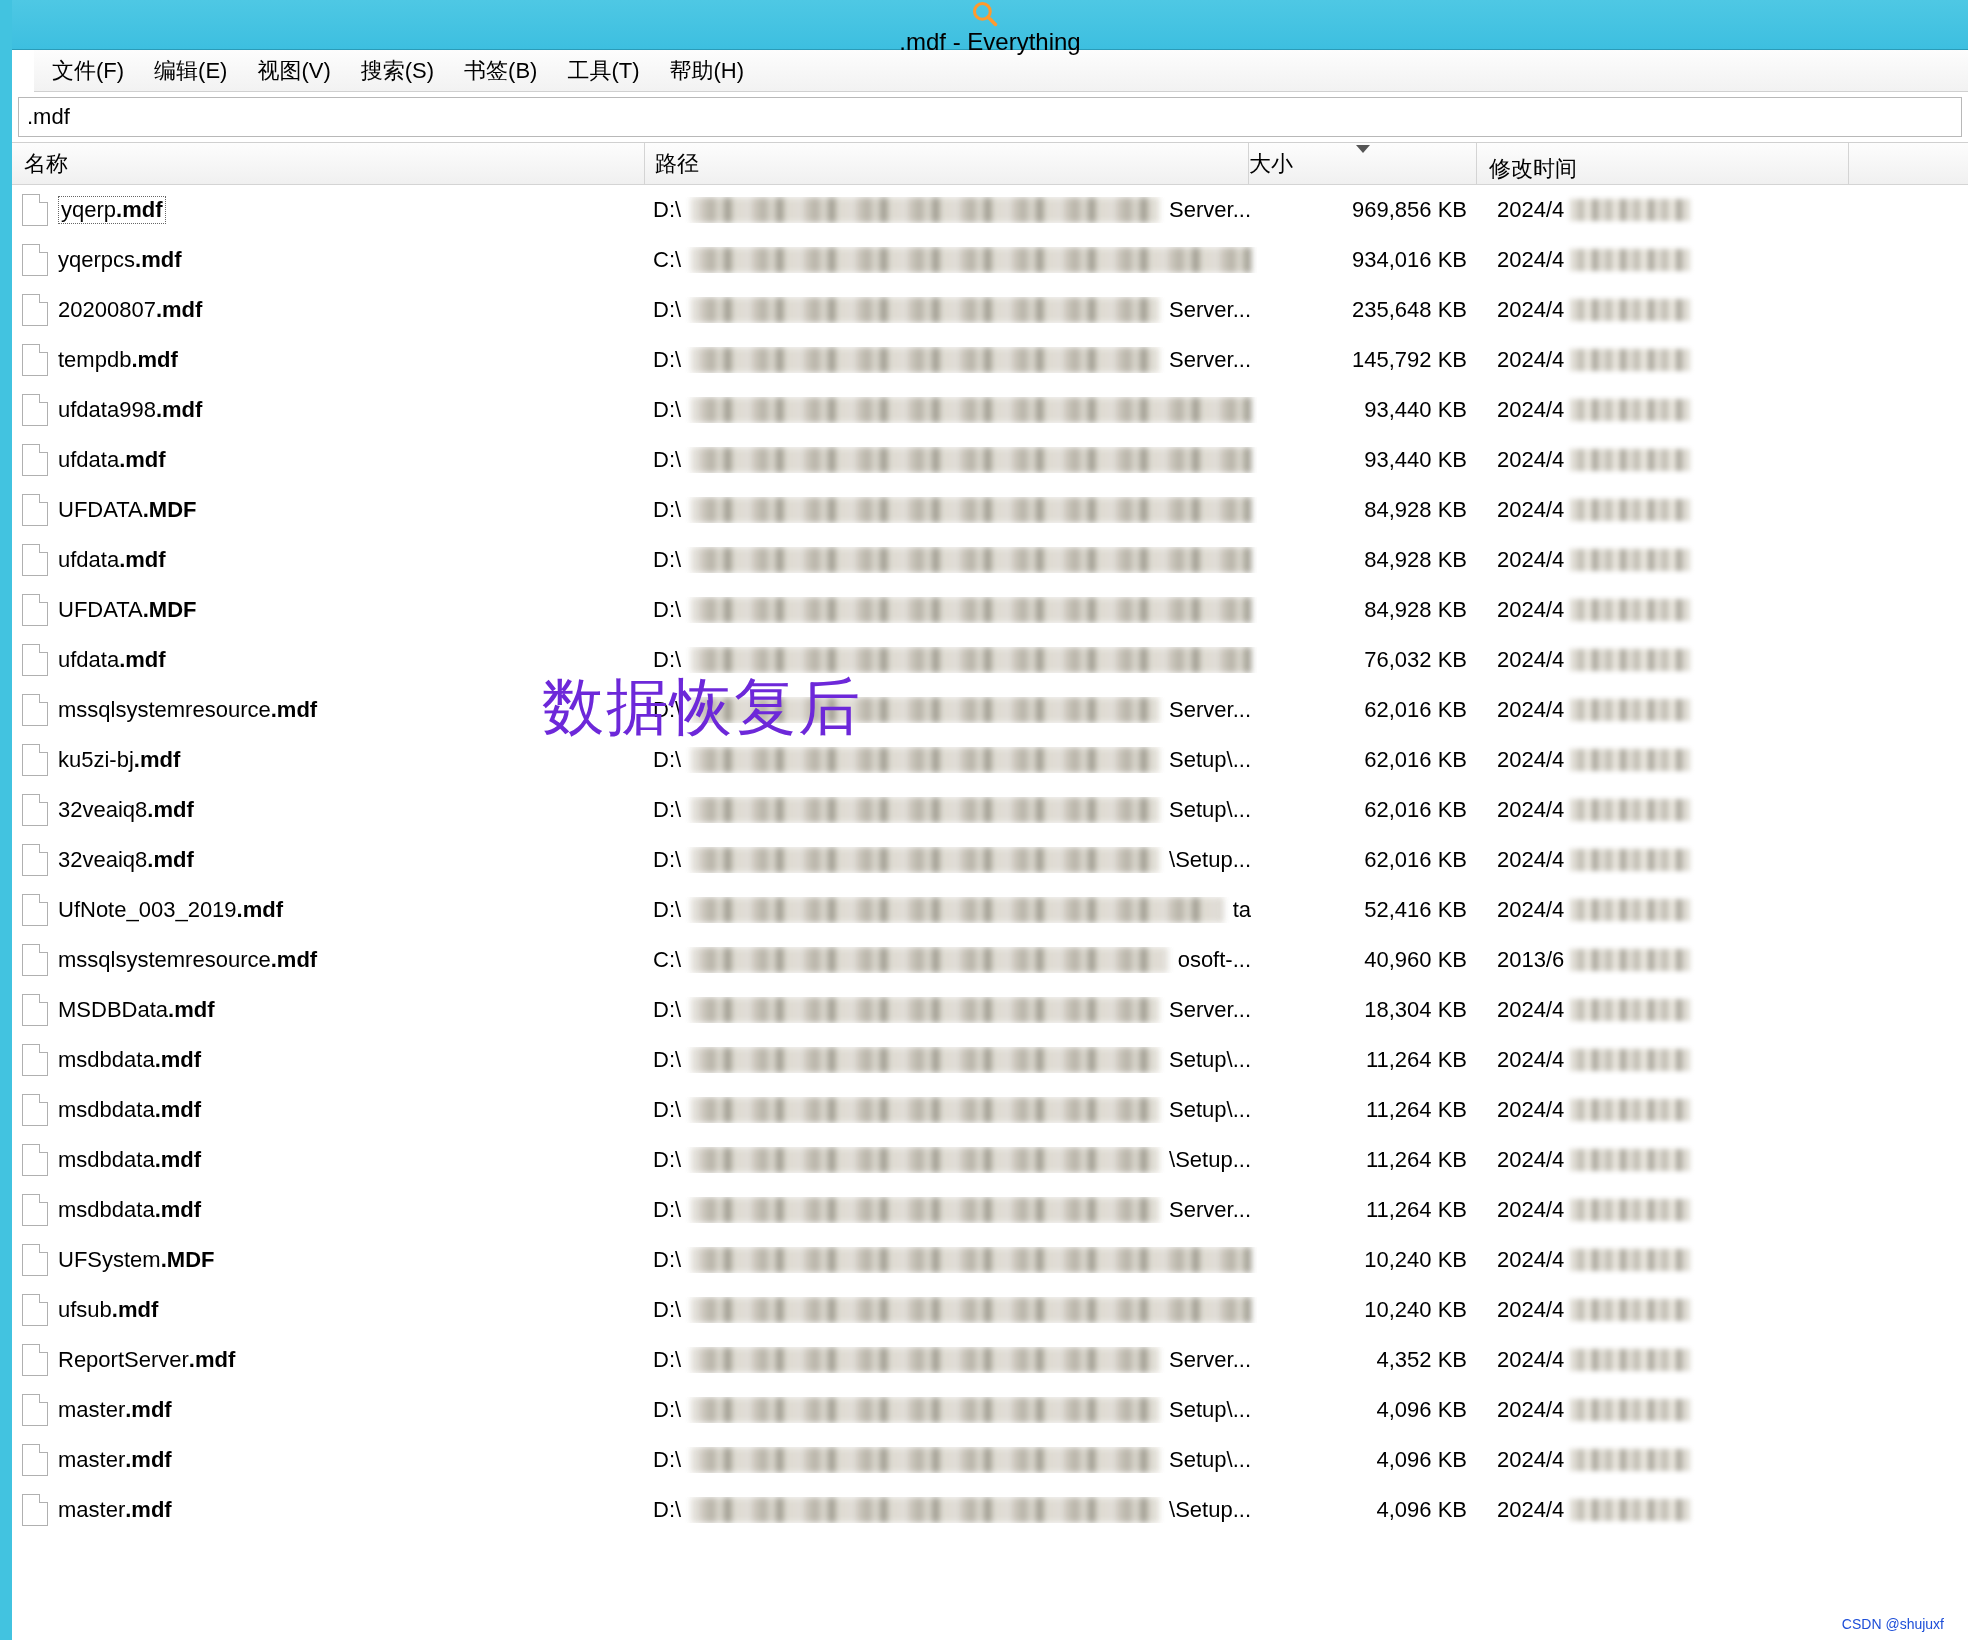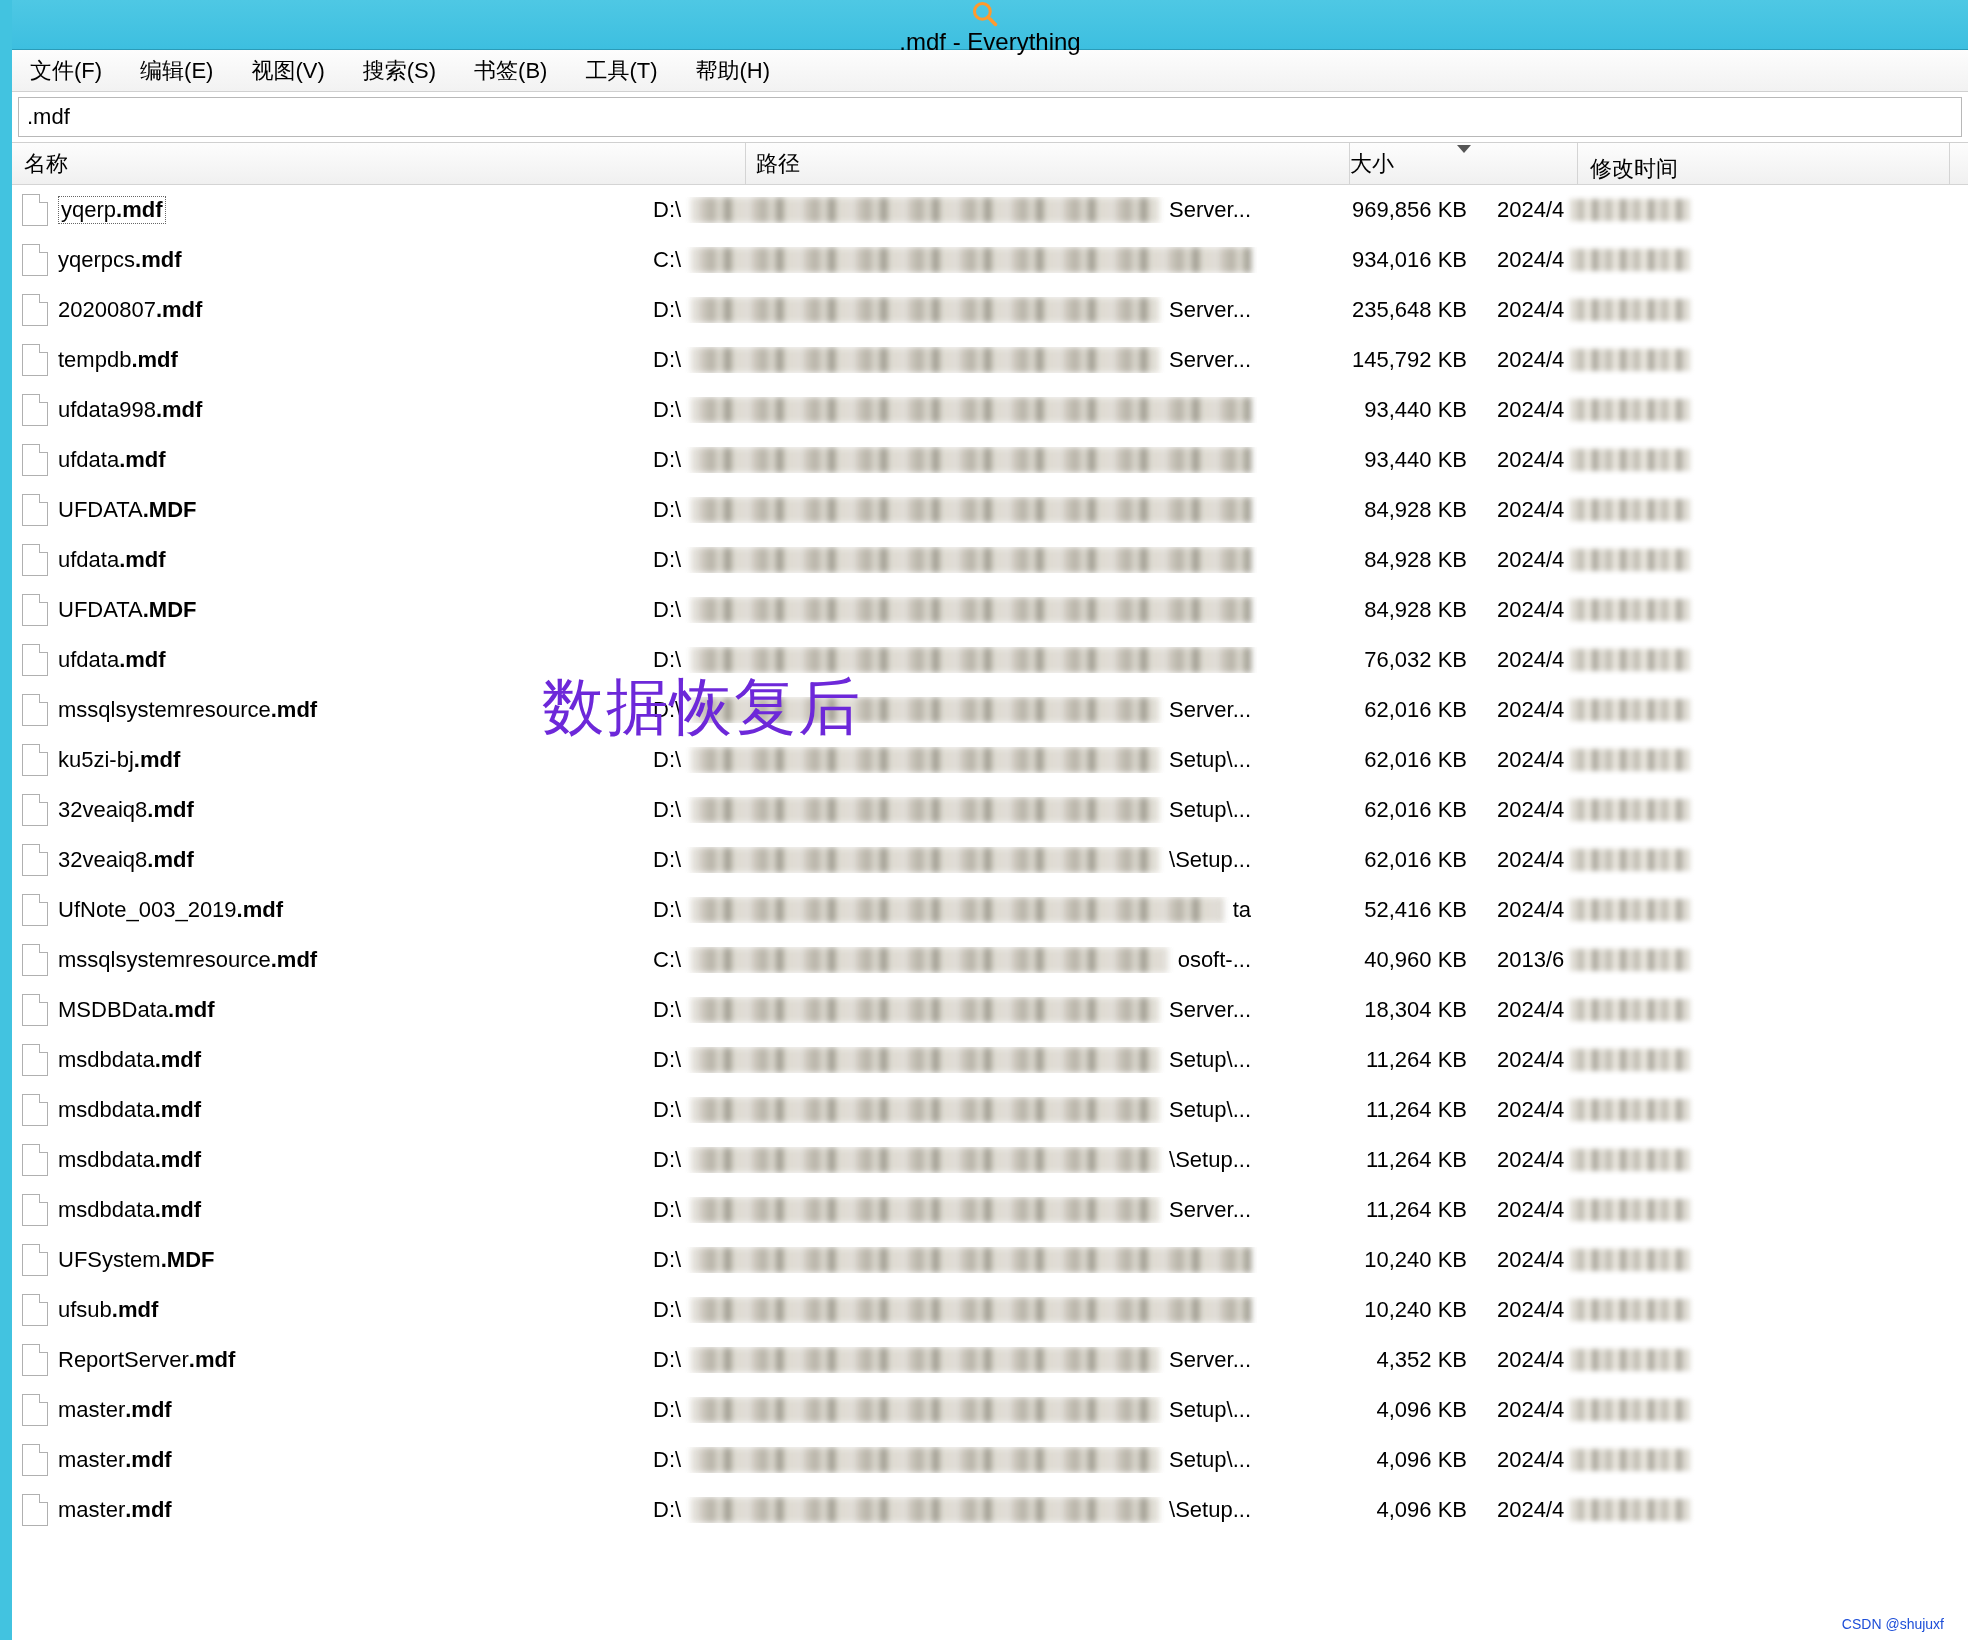--- a/index.html
+++ b/index.html
@@ -27,22 +27,23 @@
 }
 .titlebar .title {
   flex: 1; text-align: center; font-size: 24px; color: #000;
 }
 .menubar {
   height: 42px;
   background: linear-gradient(to bottom, #fdfdfd, #f2f2f2);
   display: flex;
   align-items: center;
   padding: 0 10px;
-  gap: 22px;
+  gap: 14px;
   border-bottom: 1px solid #d0d0d0;
+  margin-left: 22px;
 }
 .menubar .menu-item {
   font-size: 22px;
   padding: 4px 8px;
   cursor: pointer;
 }
 .searchbar {
   padding: 5px 6px;
   border-bottom: 1px solid #d0d0d0;
 }
@@ -54,21 +55,21 @@
   border: 1px solid #b8b8b8;
   outline: none;
 }
 .header-row {
   height: 42px;
   background: linear-gradient(to bottom, #fdfdfd, #f0f0f0);
   display: flex;
   border-bottom: 1px solid #d4d4d4;
   font-size: 22px;
 }
-.col-name  { width: 734px; padding-left: 12px; border-right: 1px solid #d4d4d4; display:flex; align-items:center; }
+.col-name  { width: 633px; padding-left: 12px; border-right: 1px solid #d4d4d4; display:flex; align-items:center; }
 .col-path  { width: 604px; padding-left: 10px; border-right: 1px solid #d4d4d4; display:flex; align-items:center; }
 .col-size  { width: 228px; padding-right: 18px; border-right: 1px solid #d4d4d4; display:flex; align-items:center; position:relative; }
 .col-date  { width: 372px; padding-left: 12px; border-right: 1px solid #d4d4d4; display:flex; align-items:flex-end; }
 .sort-arrow {
   position: absolute; left: 50%; top: 2px; transform: translateX(-50%);
   width: 0; height: 0; border-left: 7px solid transparent; border-right: 7px solid transparent; border-bottom: 8px solid #555;
   transform: translateX(-50%) rotate(180deg);
 }
 .list { position: relative; }
 .row {

